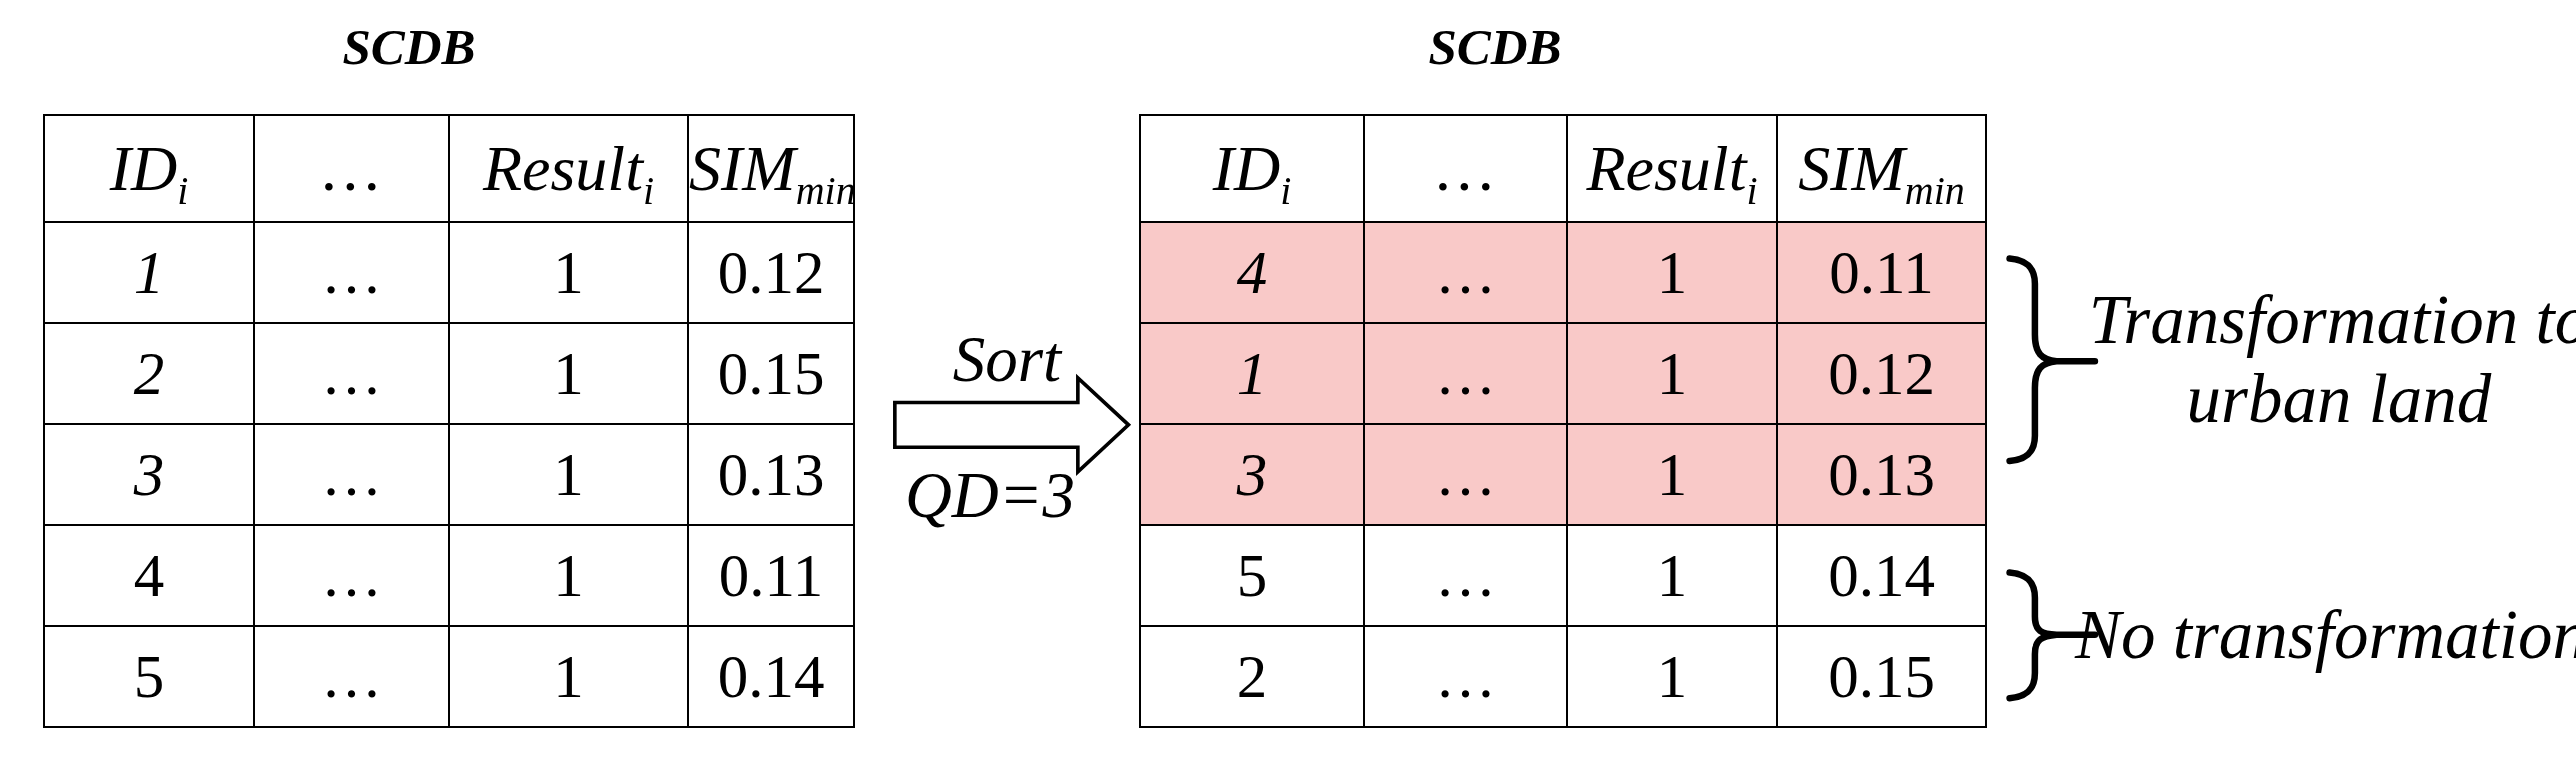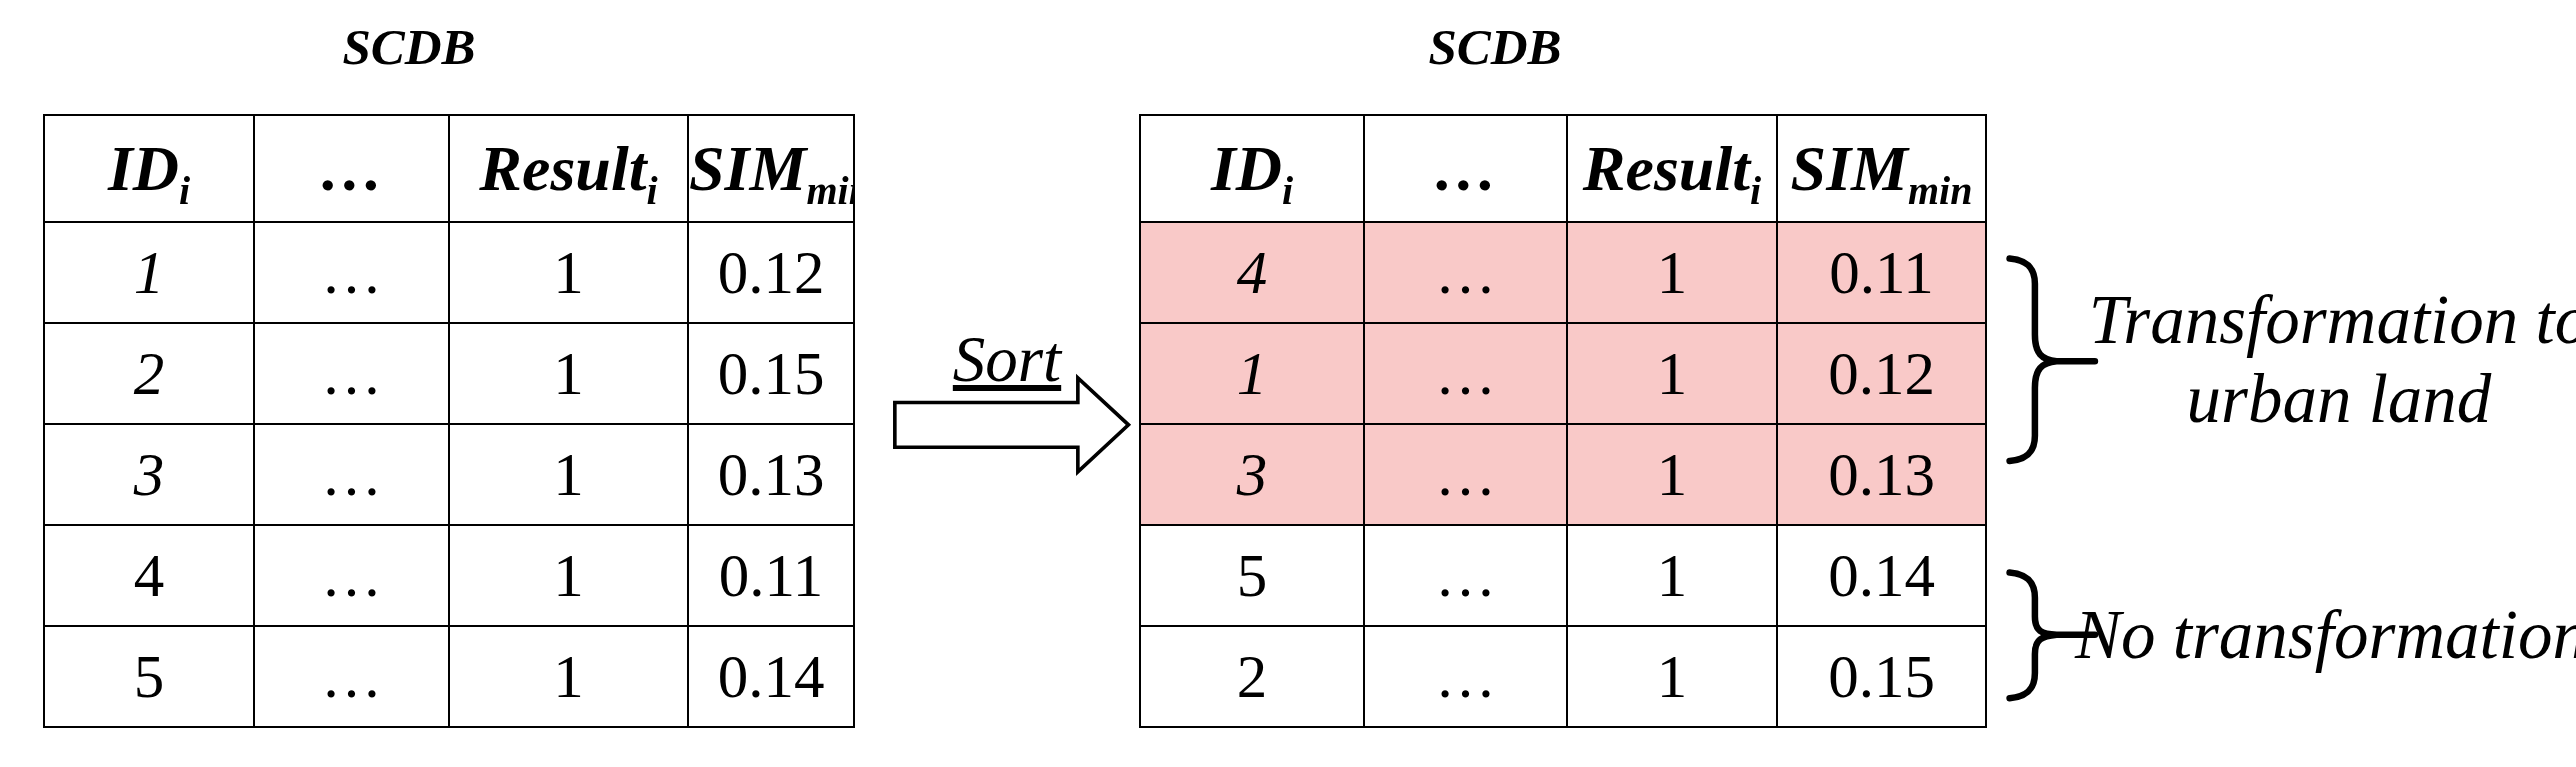--- a/index.html
+++ b/index.html
@@ -14,21 +14,21 @@
   table.scdb{
     position:absolute;border-collapse:collapse;table-layout:fixed;
     background:#ffffff;
   }
   table.scdb th,table.scdb td{
     border:2.9px solid #000;text-align:center;vertical-align:middle;padding:0;
     overflow:hidden;
   }
   table.scdb thead tr{height:107px;}
   table.scdb tbody tr{height:101px;}
-  table.scdb th{font-weight:bold;font-style:italic;font-size:64px;}
+  table.scdb th{font-weight:normal;font-style:italic;font-size:64px;}
   table.scdb th sub{font-size:40px;font-style:italic;line-height:0;}
   table.scdb td{font-size:61px;font-style:normal;}
   table.scdb td.ital{font-style:italic;}
   table.scdb tr.hl td{background:var(--hl,#f9c9c8);}
   .overlay{position:absolute;left:0;top:0;width:2576px;height:768px;}
   .flowlabel{
     position:absolute;transform:translateX(-50%);
     font-style:italic;font-size:65px;white-space:nowrap;line-height:1;
   }
   .annotation{
@@ -143,21 +143,22 @@
   </table>
 
   <svg class="overlay" viewBox="0 0 3561 1061">
     <path d="M 1237 556 L 1490 556 L 1490 522 L 1560 587 L 1490 652 L 1490 618 L 1237 618 Z" fill="#ffffff" stroke="#000000" stroke-width="5" stroke-linejoin="miter"></path>
     <path d="M 2778 357 C 2800 359 2813 368 2813 392 L 2813 462 C 2813 488 2822 497 2843 499 L 2896 499
              M 2843 499 C 2822 501 2813 510 2813 536 L 2813 602 C 2813 626 2800 635 2778 637" fill="none" stroke="#000000" stroke-width="9" stroke-linecap="round"></path>
     <path d="M 2778 791 C 2800 793 2813 802 2813 826 L 2813 852 C 2813 872 2822 876 2843 877 L 2896 877
              M 2843 877 C 2822 879 2813 884 2813 904 L 2813 930 C 2813 954 2800 963 2778 965" fill="none" stroke="#000000" stroke-width="9" stroke-linecap="round"></path>
   </svg>
 
-  <div class="flowlabel" style="left:1007px;top:327px;text-decoration:underline;">Sort</div>
+  <div class="flowlabel" style="left:1007px;top:327px;">Sort</div>
+  <div class="flowlabel" style="left:990px;top:463px;">QD=3</div>
 
   <div class="annotation" style="left:2339px;top:281px;">
     <div>Transformation to</div>
     <div>urban land</div>
   </div>
   <div class="annotation" style="left:2331px;top:596px;">
     <div>No transformation</div>
   </div>
 
 </div>

